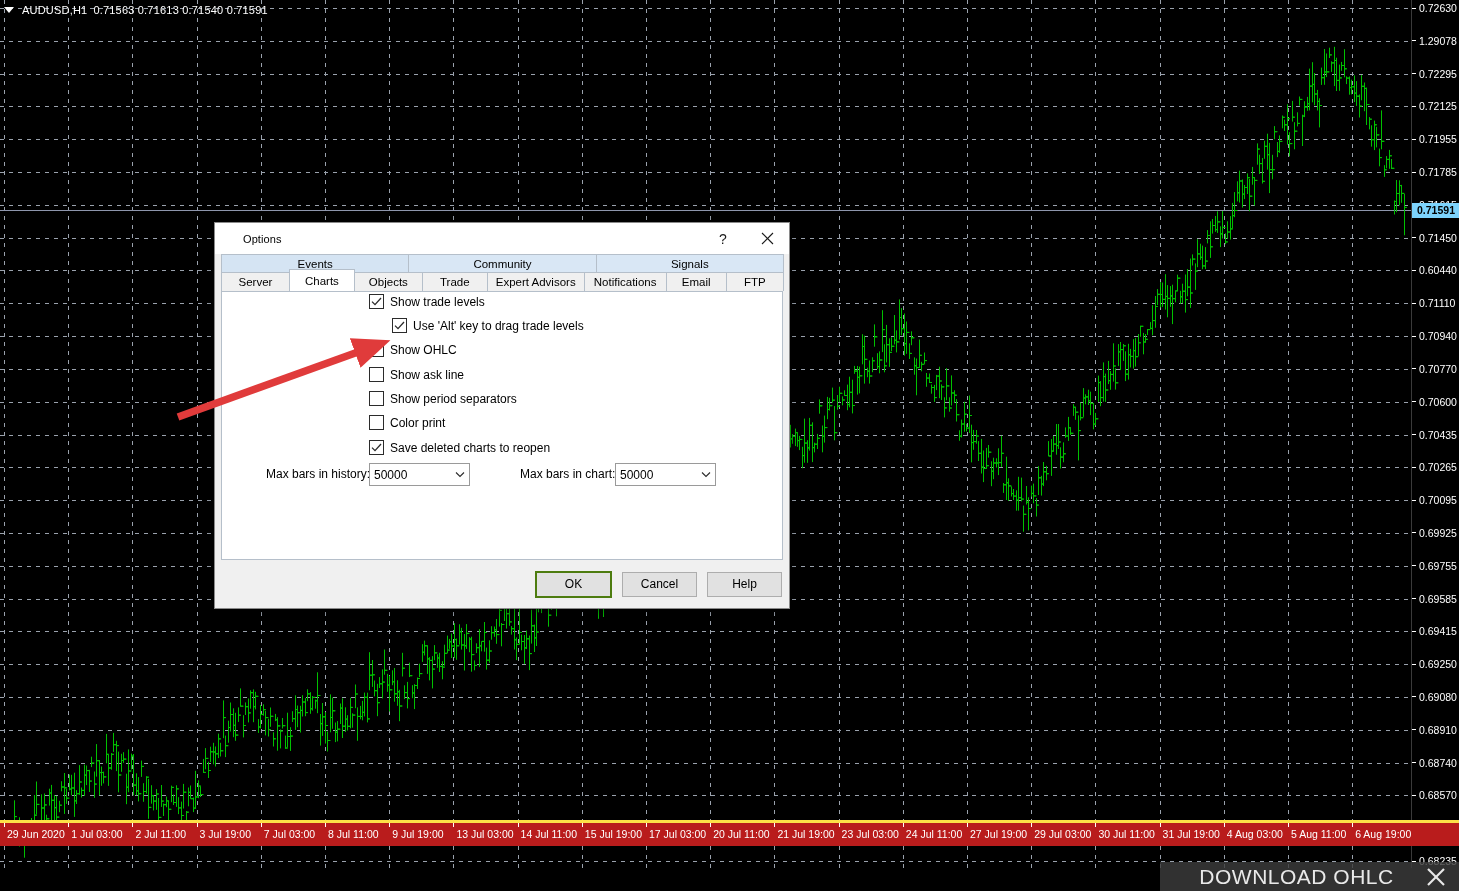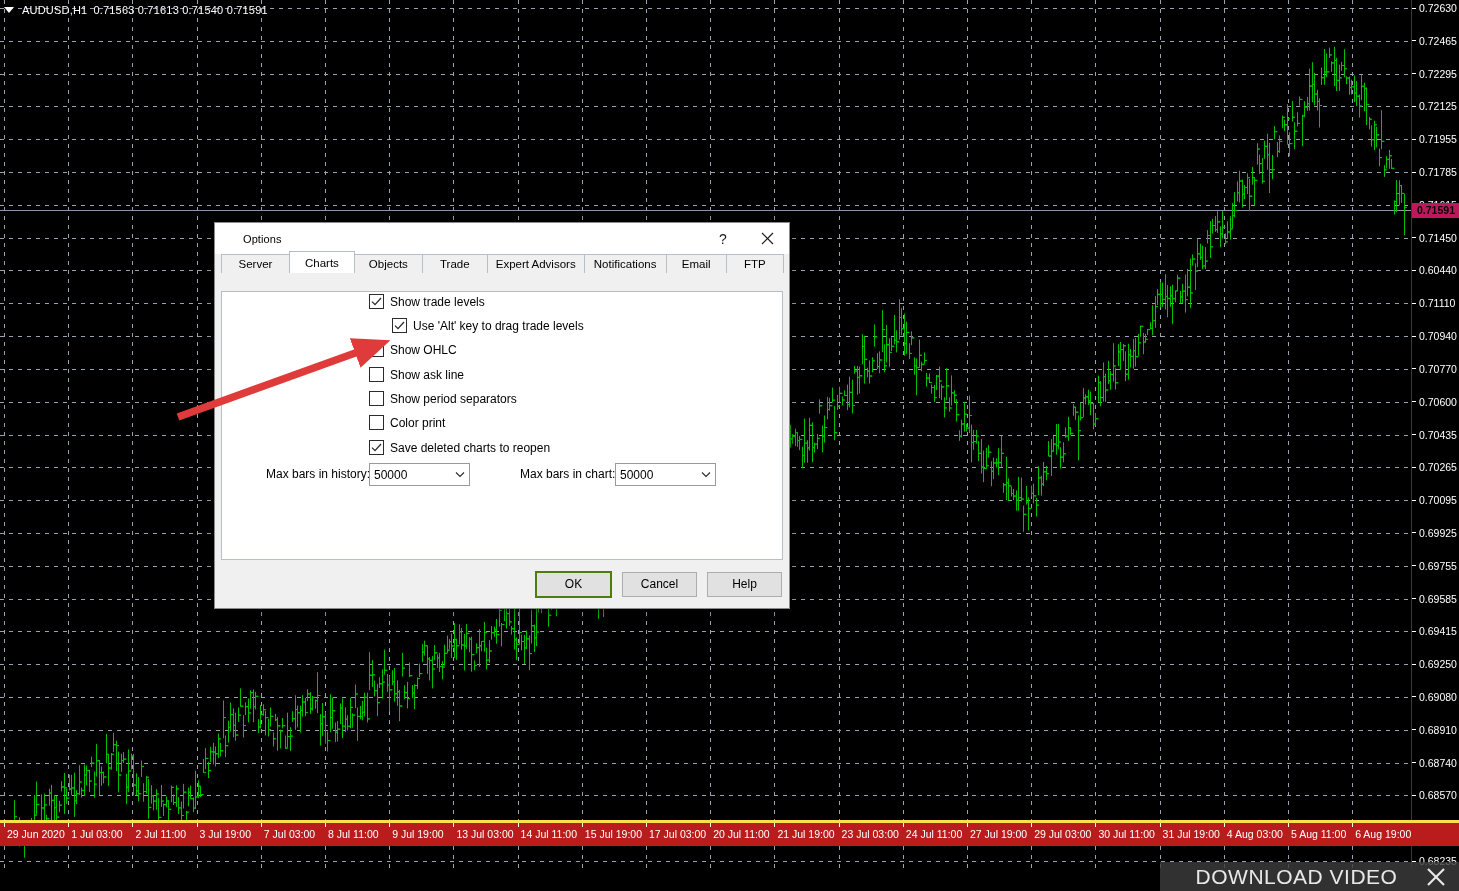--- a/index.html
+++ b/index.html
@@ -89,21 +89,21 @@
     display: flex; align-items: center;
     font-family: "Liberation Sans", sans-serif;
   }
   .price-tick .dash {
     display: inline-block; width: 4px; height: 1px;
     background: #ffffff; margin-right: 3px; flex: none;
   }
   #price-tag {
     position: absolute; left: 0; width: 48px; height: 15px;
     margin-top: -7px;
-    background: #be185d; color: #000000;
+    background: #7dd3fc; color: #000000;
     font-size: 10.5px; font-weight: bold;
     display: flex; align-items: center; justify-content: center;
     z-index: 4;
   }
 
   
   #time-axis {
     position: absolute;
     left: 0; top: 820px;
     width: 1459px; height: 23px;
@@ -342,21 +342,21 @@
   </div>
 
   <div id="price-axis">
     <div id="price-ticks">
         <div class="price-tick" style="top: 8px;">
           <span class="dash"></span>
           <span>0.72630</span>
         </div>
         <div class="price-tick" style="top: 40.8077px;">
           <span class="dash"></span>
-          <span>0.72465</span>
+          <span>1.29078</span>
         </div>
         <div class="price-tick" style="top: 73.6154px;">
           <span class="dash"></span>
           <span>0.72295</span>
         </div>
         <div class="price-tick" style="top: 106.423px;">
           <span class="dash"></span>
           <span>0.72125</span>
         </div>
         <div class="price-tick" style="top: 139.231px;">
@@ -557,20 +557,25 @@
         <div class="tb-btn">
           <svg width="13" height="13" viewBox="0 0 13 13">
             <line x1="1" y1="1" x2="12" y2="12" stroke="#1a1a1a" stroke-width="1.1"></line>
             <line x1="12" y1="1" x2="1" y2="12" stroke="#1a1a1a" stroke-width="1.1"></line>
           </svg>
         </div>
       </div>
     </div>
 
     <div id="tabs-wrap">
+      <div id="tab-row-top">
+          <div class="tab-top first">Events</div>
+          <div class="tab-top">Community</div>
+          <div class="tab-top">Signals</div>
+        </div>
       <div id="tab-row-bottom">
           <div class="tab-bot" style="width: 66px;">Server</div>
           <div class="tab-bot active" style="width: 62px;">Charts</div>
           <div class="tab-bot" style="width: 66px;">Objects</div>
           <div class="tab-bot" style="width: 62px;">Trade</div>
           <div class="tab-bot" style="width: 101px;">Expert Advisors</div>
           <div class="tab-bot" style="width: 84px;">Notifications</div>
           <div class="tab-bot" style="width: 56px;">Email</div>
           <div class="tab-bot" style="width: 52px;">FTP</div>
         </div>
@@ -655,21 +660,21 @@
   <svg id="red-arrow" width="1459" height="891">
     <defs>
       <marker id="arrowhead" markerWidth="5" markerHeight="4.2" refX="0.4" refY="2.1" orient="auto">
         <polygon points="0,0 5,2.1 0,4.2" fill="#e03b3b"></polygon>
       </marker>
     </defs>
     <line x1="178" y1="417" x2="358" y2="352" stroke="#e03b3b" stroke-width="7.5" marker-end="url(#arrowhead)"></line>
   </svg>
 
   <div id="download-overlay">
-    <div id="download-label">DOWNLOAD VIDEO</div>
+    <div id="download-label">DOWNLOAD OHLC</div>
     <div id="download-close">
       <svg width="22" height="22" viewBox="0 0 22 22">
         <line x1="3" y1="3" x2="19" y2="19" stroke="#e9e9e9" stroke-width="2.2"></line>
         <line x1="19" y1="3" x2="3" y2="19" stroke="#e9e9e9" stroke-width="2.2"></line>
       </svg>
     </div>
   </div>
 
 </div>
 

